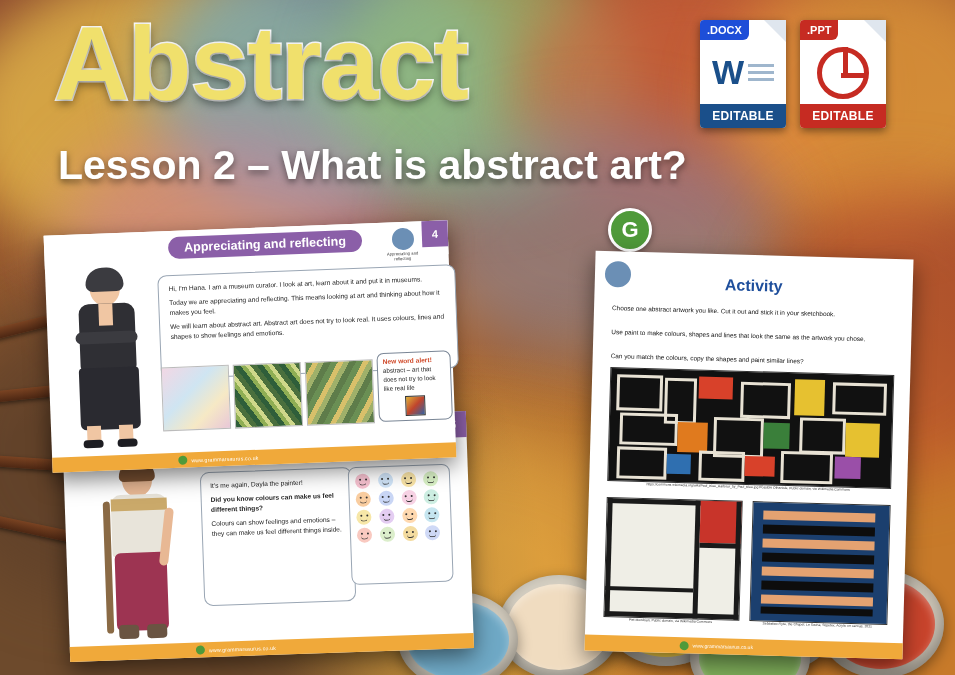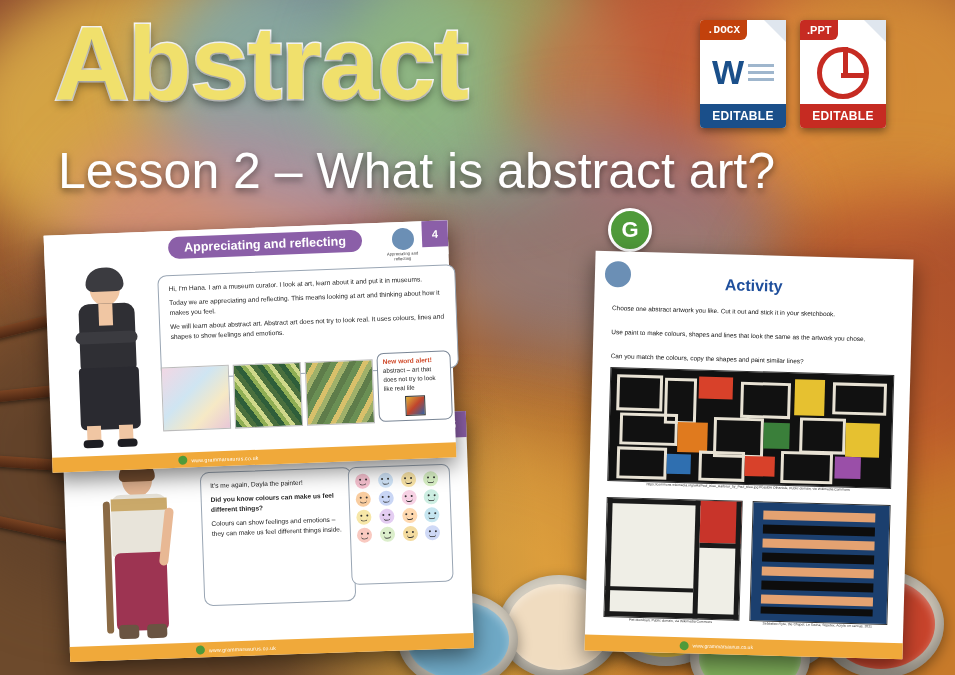--- a/index.html
+++ b/index.html
@@ -63,34 +63,34 @@
     position:absolute;left:54px;top:10px;
     font-size:104px;line-height:1.02;font-weight:bold;
     color:#f0e06c;
     -webkit-text-stroke:3px #ffffff;
     paint-order:stroke fill;
     text-shadow:0 4px 10px rgba(0,0,0,.45);
     letter-spacing:-1px;
   }
   .subtitle{
     position:absolute;left:58px;top:142px;
-    font-size:50px;font-weight:normal;color:#ffffff;
+    font-size:41px;font-weight:bold;color:#ffffff;
     text-shadow:0 3px 7px rgba(0,0,0,.5);
   }
 
   
   .badge{position:absolute;width:86px;height:108px;}
   .badge .sheet{position:absolute;inset:0;background:#fff;border-radius:4px;box-shadow:0 3px 9px rgba(0,0,0,.45);}
   .badge .fold{position:absolute;right:0;top:0;width:22px;height:22px;background:#dfe6ee;clip-path:polygon(0 0,100% 100%,100% 0);}
   .badge .tag{position:absolute;left:0;top:0;height:20px;padding:0 7px;display:flex;align-items:center;
     font-size:11px;font-weight:bold;border-radius:4px 0 6px 0;}
   .badge .foot{position:absolute;left:0;right:0;bottom:0;height:24px;display:flex;align-items:center;justify-content:center;
     color:#fff;font-size:12px;font-weight:bold;letter-spacing:.3px;}
   .badge.docx{left:700px;top:20px;}
-  .badge.docx .tag{background:#c2410c;color:#fff;font-family:Liberation Mono, monospace;}
+  .badge.docx .tag{background:#1d4ed8;color:#fff;}
   .badge.docx .foot{background:#1a4f8a;border-radius:0 0 4px 4px;}
   .badge.docx .glyph{position:absolute;left:0;right:0;top:24px;height:56px;display:flex;align-items:center;justify-content:center;
     color:#1a4f8a;font-size:34px;font-weight:bold;}
   .badge.ppt{left:800px;top:20px;}
   .badge.ppt .tag{background:#c62b22;color:#fff;}
   .badge.ppt .foot{background:#c62b22;border-radius:0 0 4px 4px;}
   .badge.ppt .glyph{position:absolute;left:0;right:0;top:26px;height:54px;display:flex;align-items:center;justify-content:center;}
   .pie{width:42px;height:42px;border-radius:50%;border:5px solid #c62b22;position:relative;}
   .pie:after{content:"";position:absolute;left:50%;top:-5px;width:5px;height:26px;background:#c62b22;}
   .pie:before{content:"";position:absolute;left:calc(50% - 2px);top:50%;width:26px;height:5px;background:#c62b22;}

